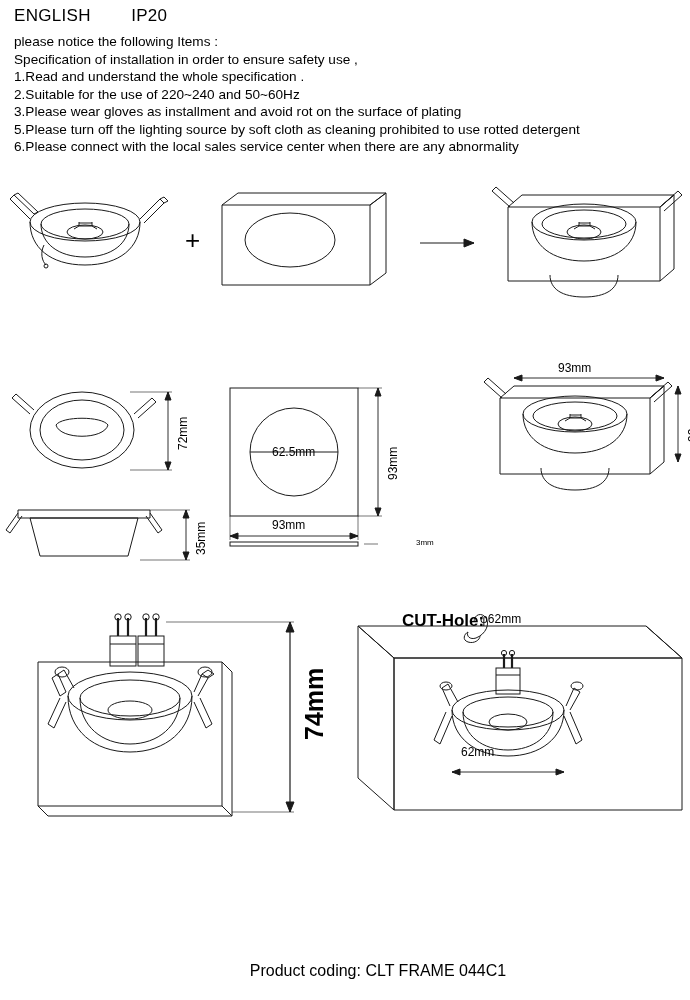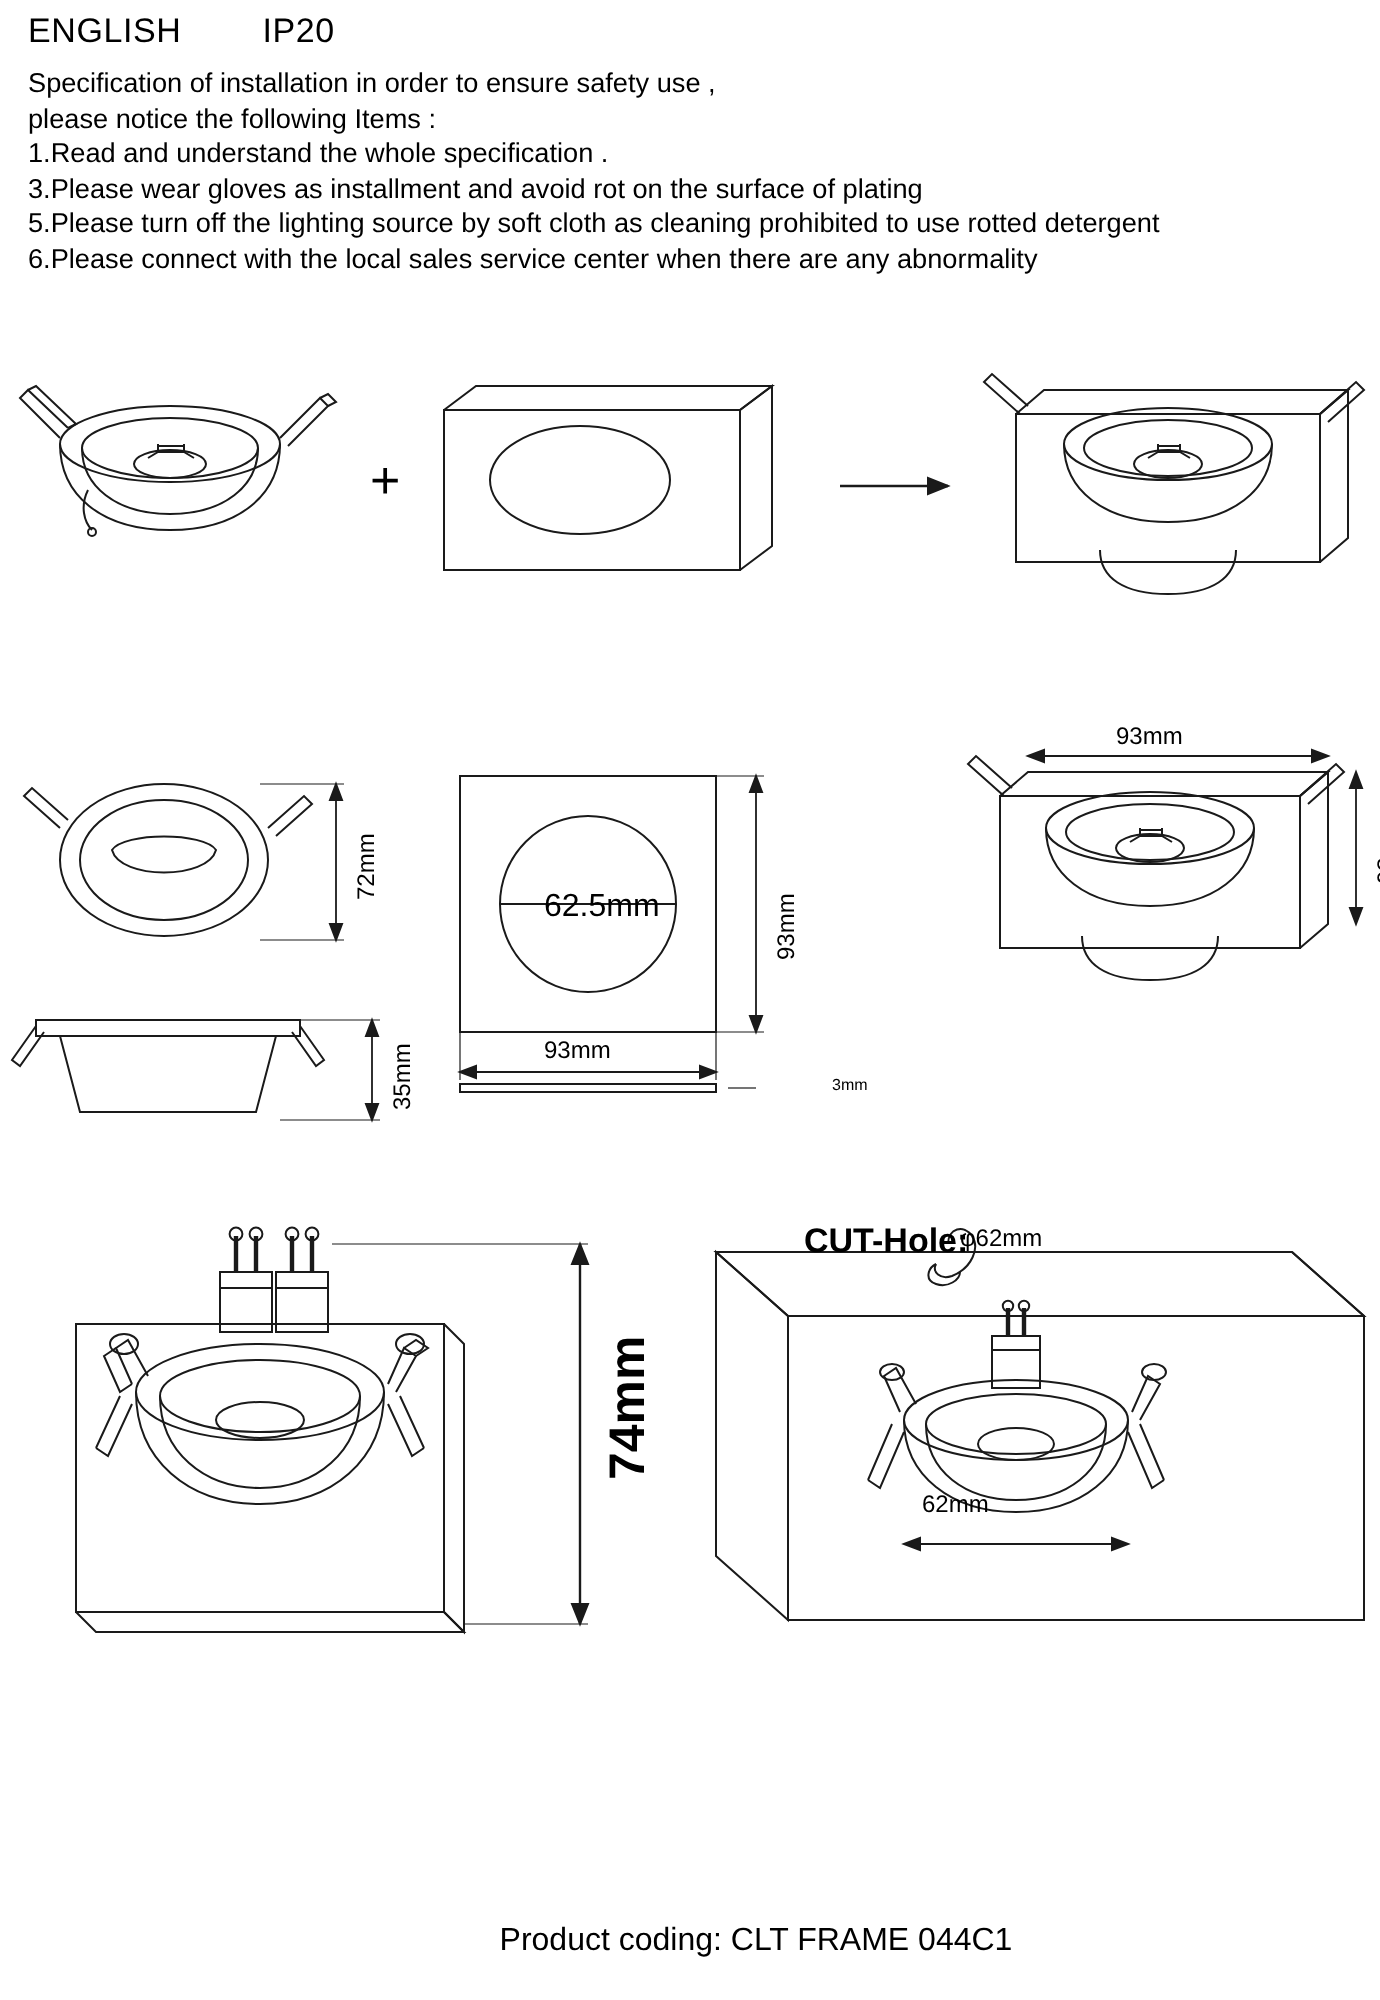--- a/index.html
+++ b/index.html
@@ -54,21 +54,21 @@
     position: absolute;
   }
   svg { display: block; overflow: visible; }
   .lbl {
     position: absolute;
     font-size: 12px;
     font-family: "Liberation Sans", sans-serif;
     color: #000;
     white-space: nowrap;
   }
-  .lbl.small { font-size: 16px; }
+  .lbl.small { font-size: 12px; }
   .lbl.tiny { font-size: 8px; margin-left: 36px; }
   .lbl.vert {
     transform: rotate(-90deg);
     transform-origin: left top;
   }
   .lbl.big {
     font-size: 25px;
     font-weight: bold;
   }
   .lbl.bold { font-weight: bold; font-size: 17px; }
@@ -91,23 +91,24 @@
 <body>
 
 <div class="page">
 
   <div class="header">
     <span class="header-lang">ENGLISH</span>
     <span class="header-ip">IP20</span>
   </div>
 
   <div class="spec-list">
+    <div>please notice the following Items :</div>
     <div>Specification of installation in order to ensure safety use ,</div>
-    <div>please notice the following Items :</div>
     <div>1.Read and understand the whole specification .</div>
+    <div>2.Suitable for the use of 220~240 and 50~60Hz</div>
     <div>3.Please wear gloves as installment and avoid rot on the surface of plating</div>
     <div>5.Please turn off the lighting source by soft cloth as cleaning prohibited to use rotted detergent</div>
     <div>6.Please connect with the local sales service center when there are any abnormality</div>
   </div>
 
   <div class="fig" style="left:0px; top:185px; width:690px; height:130px;">
     <svg width="690" height="130" viewBox="0 0 690 130">
       <g fill="none" stroke="#1a1a1a" stroke-width="1">
 
         <g>

